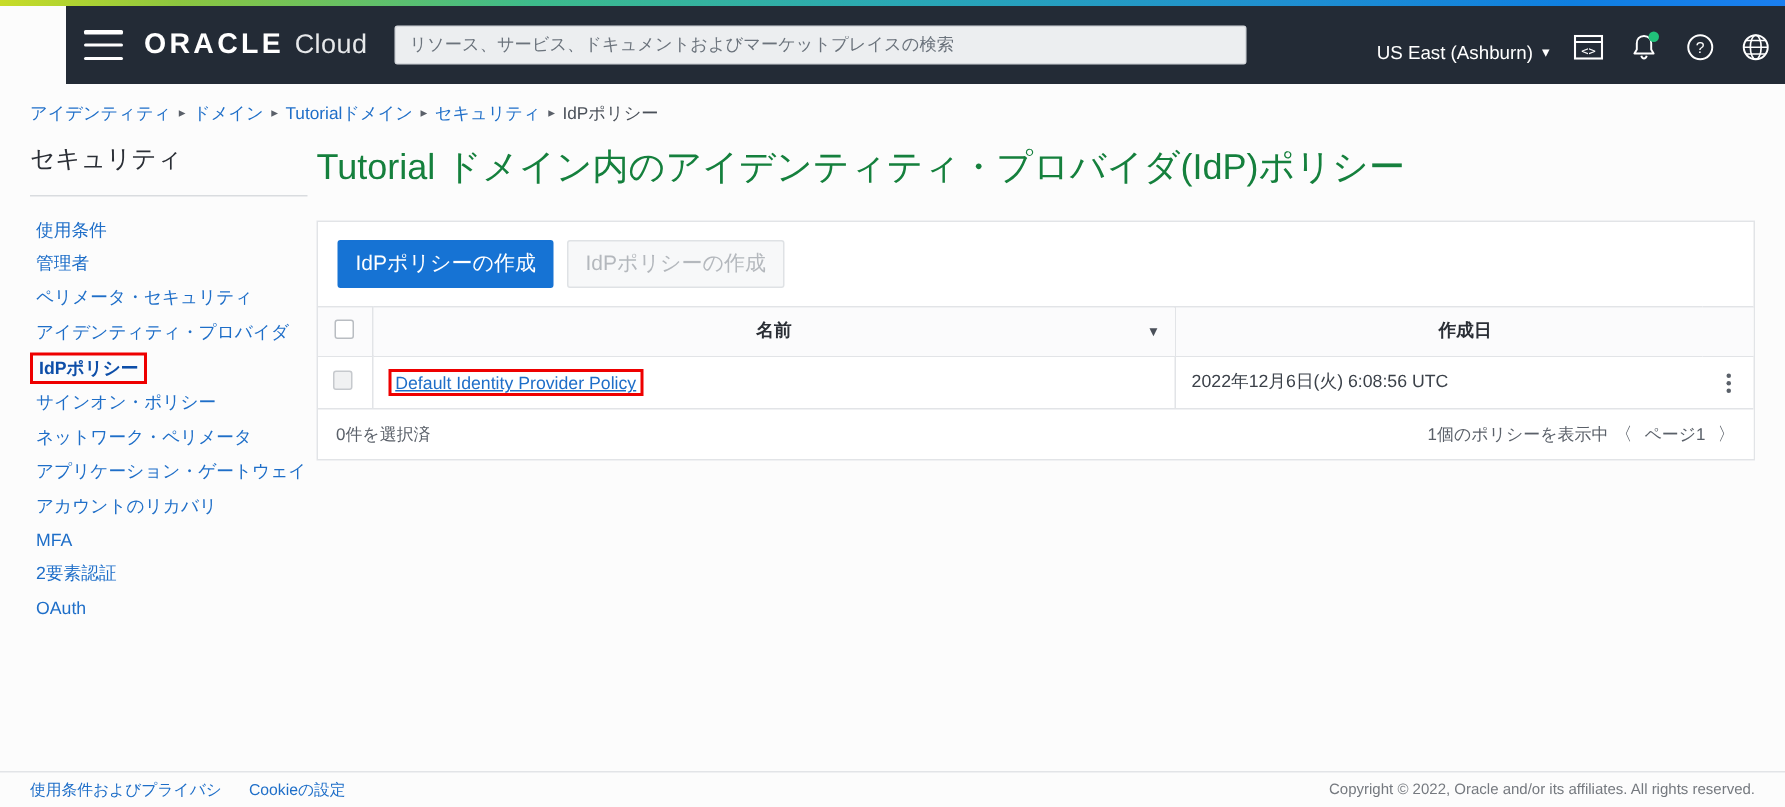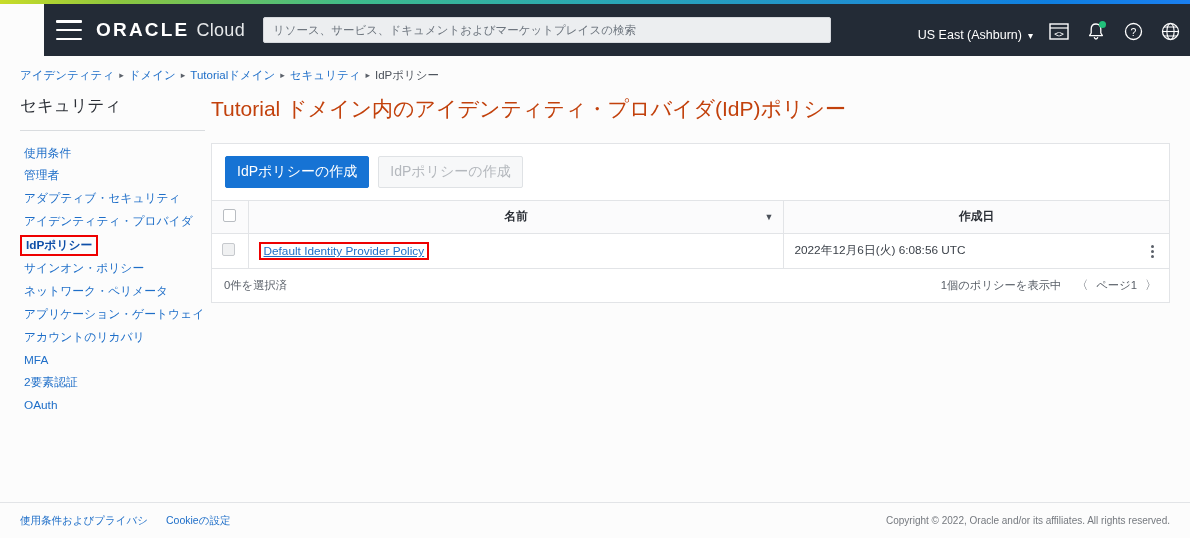--- a/index.html
+++ b/index.html
@@ -140,21 +140,21 @@
   
   .content {
     flex: 1;
     padding: 0 20px 0 6px;
   }
   .card {
     background: #ffffff;
     border: 1px solid #e2e4e7;
   }
   .page-title {
-    font-size: 21px; color: #c2410c; font-weight: 400;
+    font-size: 24px; color: #15803d; font-weight: 400;
     padding: 0 0 20px 0;
     white-space: nowrap;
   }
 
   .toolbar {
     display: flex; align-items: center; gap: 9px;
     padding: 12px 13px;
   }
   .btn {
     font-size: 14px;
@@ -219,29 +219,29 @@
   }
   .kebab i { width: 3px; height: 3px; background: #5a6069; border-radius: 50%; display: block; }
 
   .table-footer {
     display: flex; align-items: center;
     padding: 8px 12px;
     border-top: 1px solid #e2e4e7;
     font-size: 11.3px; color: #5a6069;
     background: #ffffff;
   }
-  .tf-right { margin-left: auto; display: flex; align-items: center; gap: 15px; }
+  .tf-right { margin-left: auto; display: flex; align-items: center; gap: 4px; }
   .pager { display: flex; align-items: center; gap: 8px; color: #5a6069; }
   .pager .arrow { cursor: pointer; font-size: 12px; color: #5a6069; }
   .page-label { white-space: nowrap; }
 
   
   .footer {
     position: absolute; bottom: 0; left: 0; right: 0;
-    height: 36px;
+    height: 24px;
     border-top: 1px solid #e2e4e7;
     display: flex; align-items: center;
     padding: 0 20px;
     background: #fcfcfc;
   }
   .footer a {
     font-size: 10.5px; color: #1e6ec8;
     text-decoration: none; cursor: pointer; margin-right: 18px;
     white-space: nowrap;
   }
@@ -333,21 +333,21 @@
 </div>
 
 <div class="body-wrap">
 
   <div class="sidebar">
     <div class="sidebar-title">セキュリティ</div>
     <div class="sidebar-divider"></div>
 
     <div class="side-row"><span class="side-item">使用条件</span></div>
     <div class="side-row"><span class="side-item">管理者</span></div>
-    <div class="side-row"><span class="side-item">アダプティブ・セキュリティ</span></div>
+    <div class="side-row"><span class="side-item">ペリメータ・セキュリティ</span></div>
     <div class="side-row"><span class="side-item">アイデンティティ・プロバイダ</span></div>
     <div class="side-row"><span class="side-item active">IdPポリシー</span></div>
     <div class="side-row"><span class="side-item">サインオン・ポリシー</span></div>
     <div class="side-row"><span class="side-item">ネットワーク・ペリメータ</span></div>
     <div class="side-row"><span class="side-item">アプリケーション・ゲートウェイ</span></div>
     <div class="side-row"><span class="side-item">アカウントのリカバリ</span></div>
     <div class="side-row"><span class="side-item">MFA</span></div>
     <div class="side-row"><span class="side-item">2要素認証</span></div>
     <div class="side-row"><span class="side-item">OAuth</span></div>
   </div>

